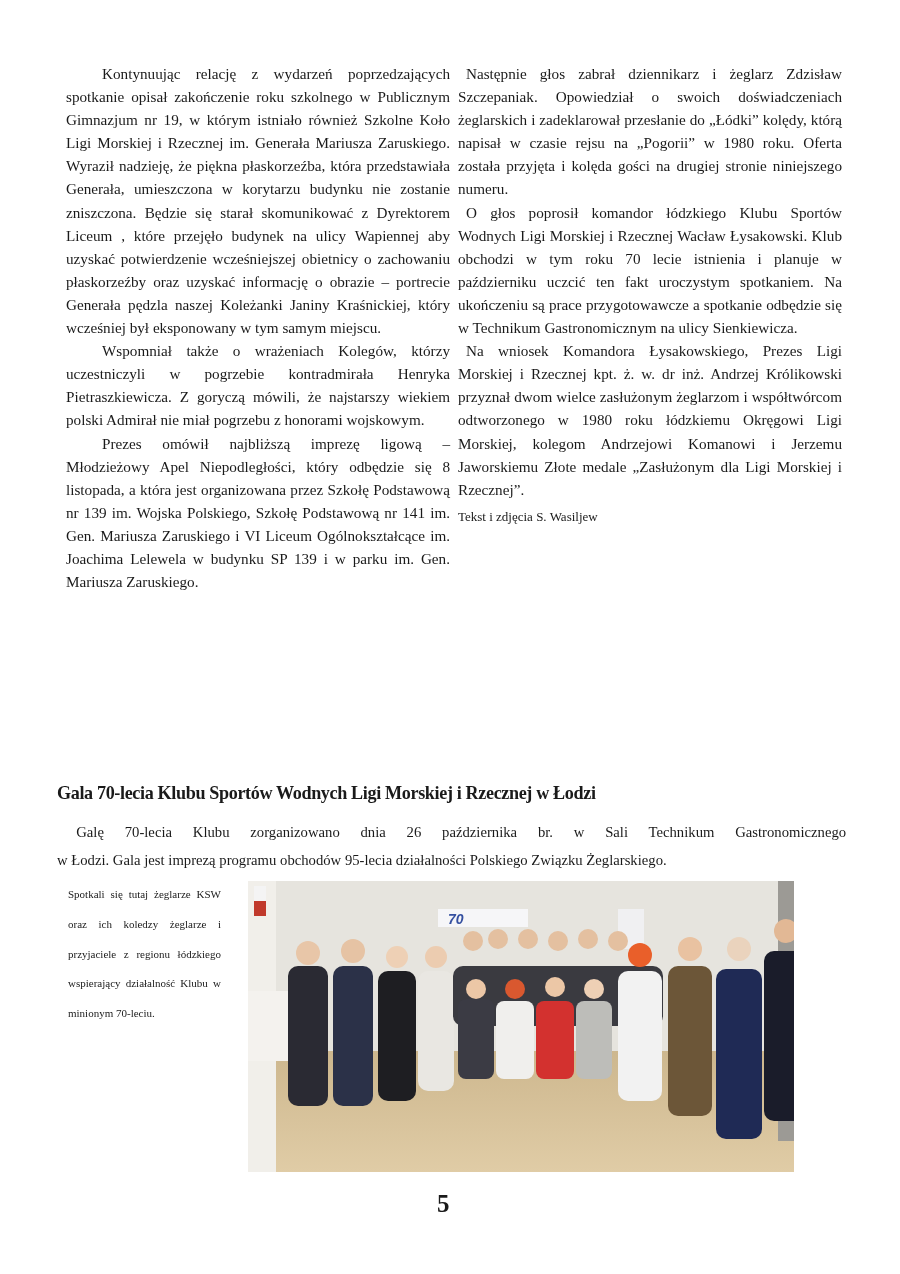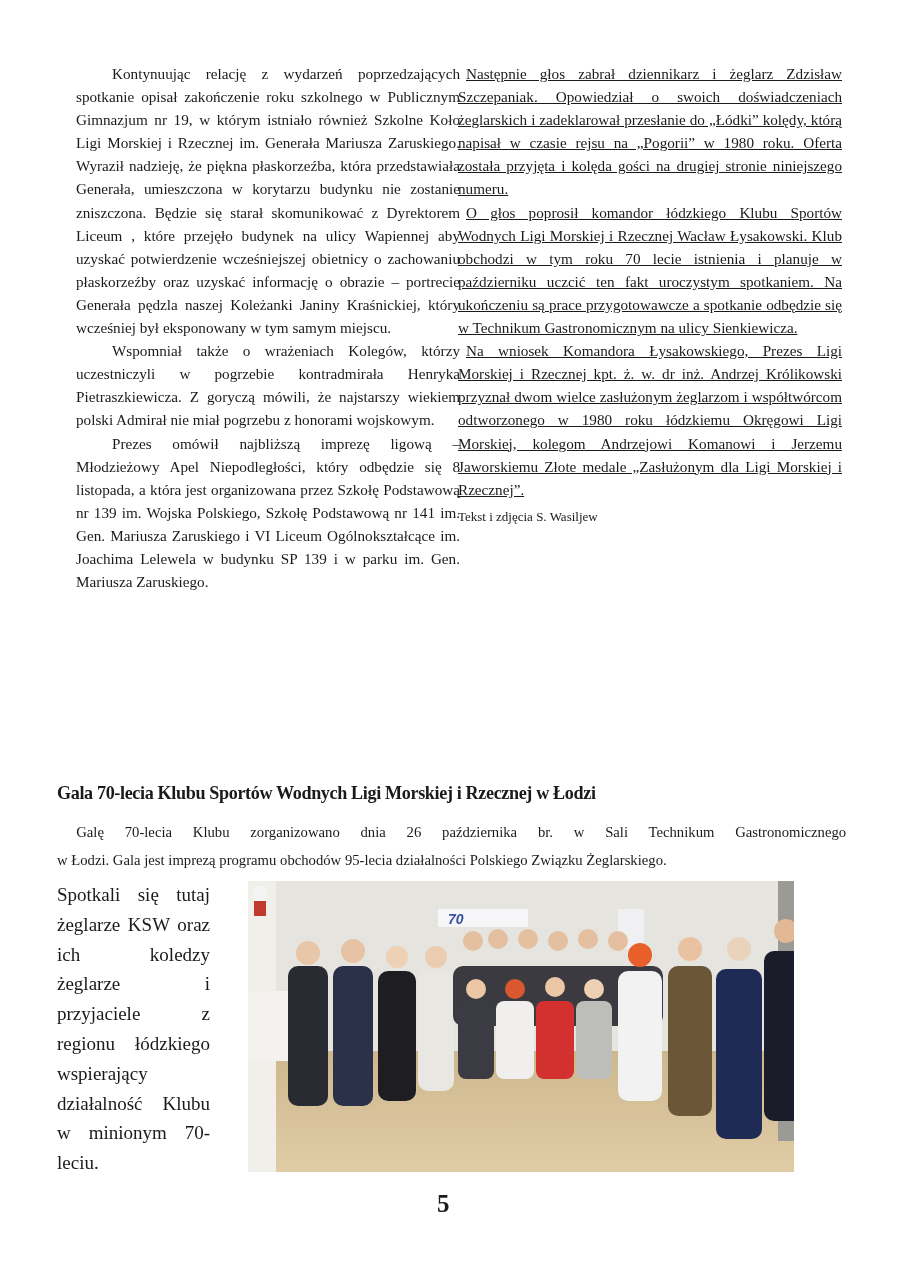--- a/index.html
+++ b/index.html
@@ -1,31 +1,31 @@
 <!DOCTYPE html>
 <html><head>
   <meta charset="utf-8">
   <style>
     html, body { margin: 0; padding: 0; background: #ffffff; }
     body { width: 900px; height: 1274px; position: relative; overflow: hidden;
       font-family: "Liberation Serif", "DejaVu Serif", serif; color: #1a1a1a; }
     .col { position: absolute; top: 62px; width: 384px; font-size: 15.2px; line-height: 23.1px;
       text-align: justify; }
-    .col-left { left: 76px; }
+    .col-left { left: 66px; }
     .col-right { left: 458px; }
     .col p { margin: 0; text-indent: 0; }
     .col p.ind { text-indent: 36px; }
-    .col p.ind2 { text-indent: 8px; text-decoration: underline; }
+    .col p.ind2 { text-indent: 8px; }
     .credit { text-align: left; font-size: 13px; margin-top: 4px !important; }
     .headline { position: absolute; left: 57px; top: 782px; font-size: 19.5px; font-weight: bold;
       letter-spacing: -0.4px; white-space: nowrap; transform: scaleX(0.93); transform-origin: left top; }
     .intro { position: absolute; left: 57px; top: 818px; width: 790px; font-size: 15.3px; line-height: 28px;
       text-align: justify; transform: scaleX(0.96); transform-origin: left top; width: 822px; }
     .intro .first { text-indent: 20px; text-align-last: justify; }
-    .side { position: absolute; left: 57px; top: 880px; width: 153px; font-size: 19px; line-height: 29.8px;
+    .side { position: absolute; left: 68px; top: 880px; width: 153px; font-size: 11px; line-height: 29.8px;
       text-align: justify; }
     .photo { position: absolute; left: 248px; top: 881px; width: 546px; height: 291px; overflow: hidden;
       background: linear-gradient(180deg, #e4e2dc 0%, #dcd8cf 40%, #c9b58f 62%, #d8c39c 100%); }
     .pagenum { position: absolute; left: 437px; top: 1190px; font-size: 25px; font-weight: bold; }
   </style>
 </head>
 <body>
 
 <div class="col col-left">
   <p class="ind">Kontynuując relację z wydarzeń poprzedzających spotkanie opisał zakończenie roku szkolnego w Publicznym Gimnazjum nr 19, w którym istniało również Szkolne Koło Ligi Morskiej i Rzecznej im. Generała Mariusza Zaruskiego. Wyraził nadzieję, że piękna płaskorzeźba, która przedstawiała Generała, umieszczona w korytarzu budynku nie zostanie zniszczona. Będzie się starał skomunikować z Dyrektorem Liceum , które przejęło budynek na ulicy Wapiennej aby uzyskać potwierdzenie wcześniejszej obietnicy o zachowaniu płaskorzeźby oraz uzyskać informację o obrazie – portrecie Generała pędzla naszej Koleżanki Janiny Kraśnickiej, który wcześniej był eksponowany w tym samym miejscu.</p>

